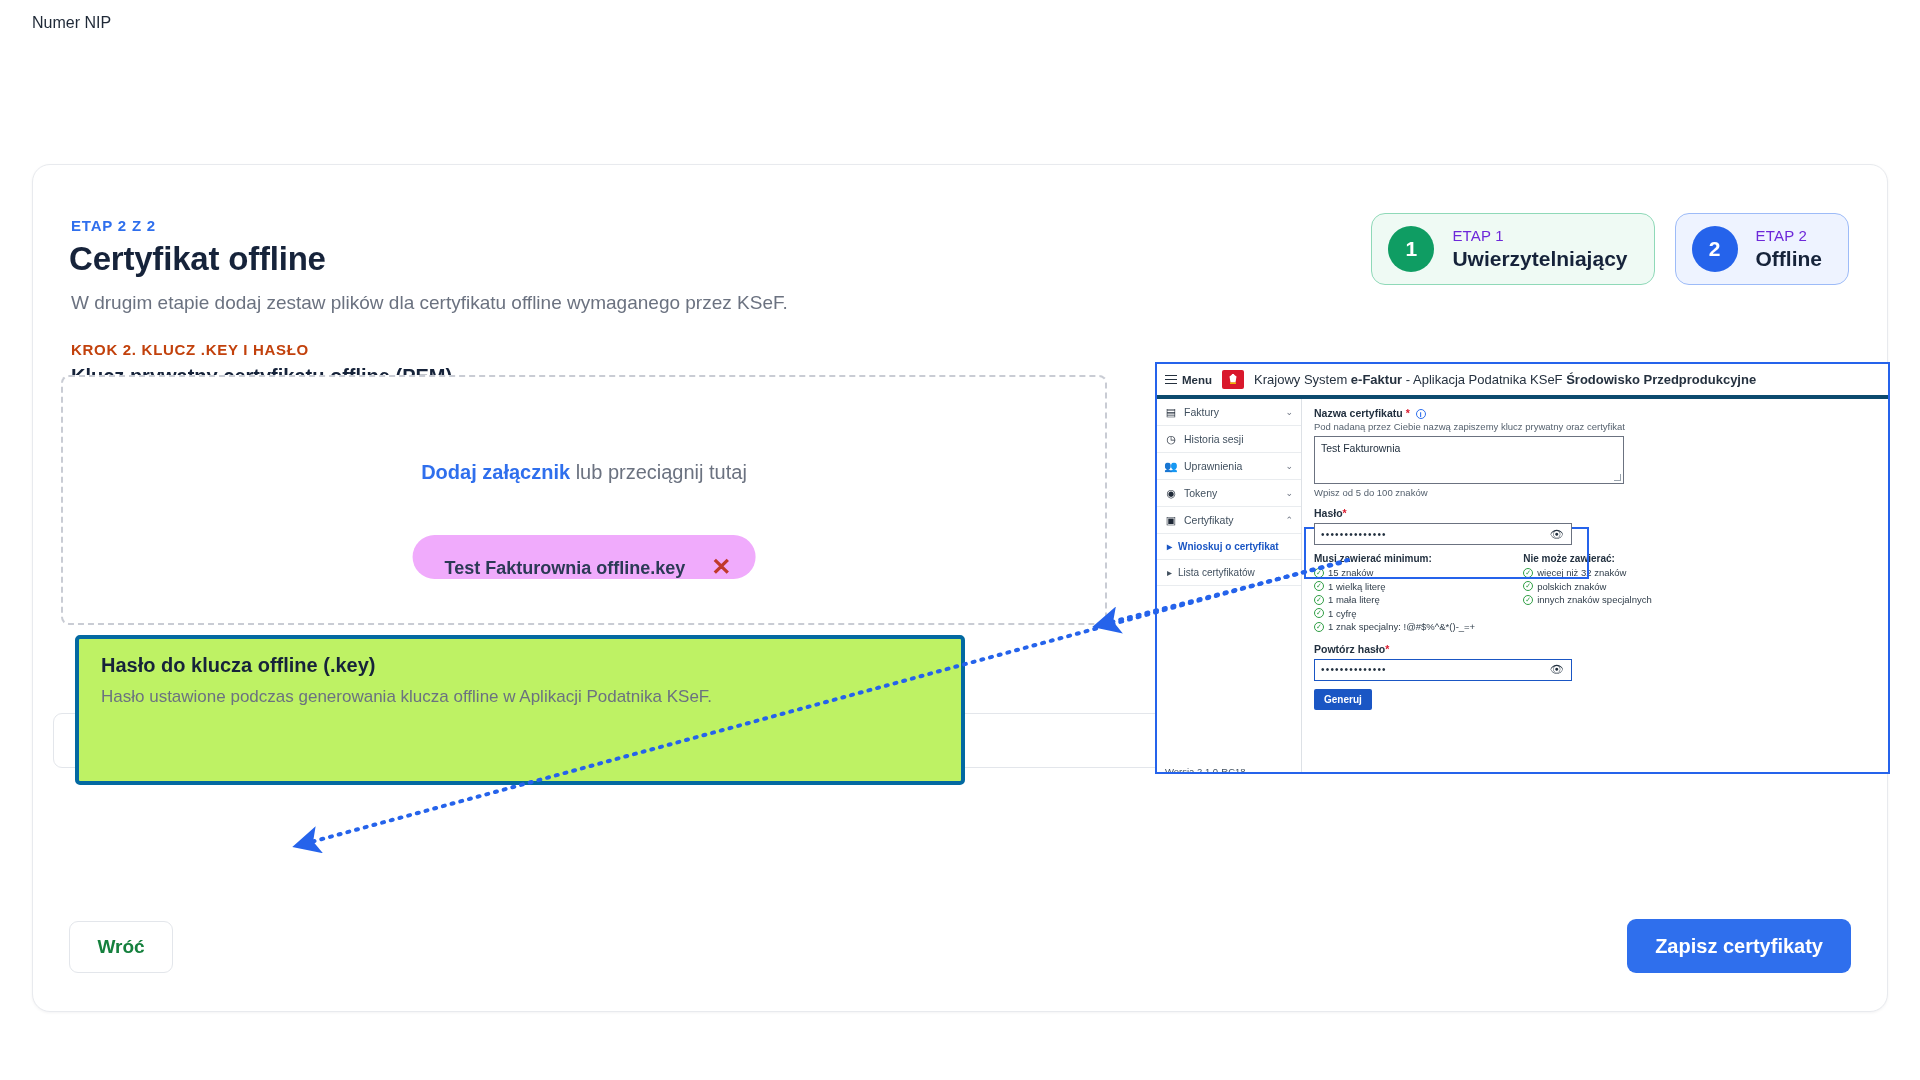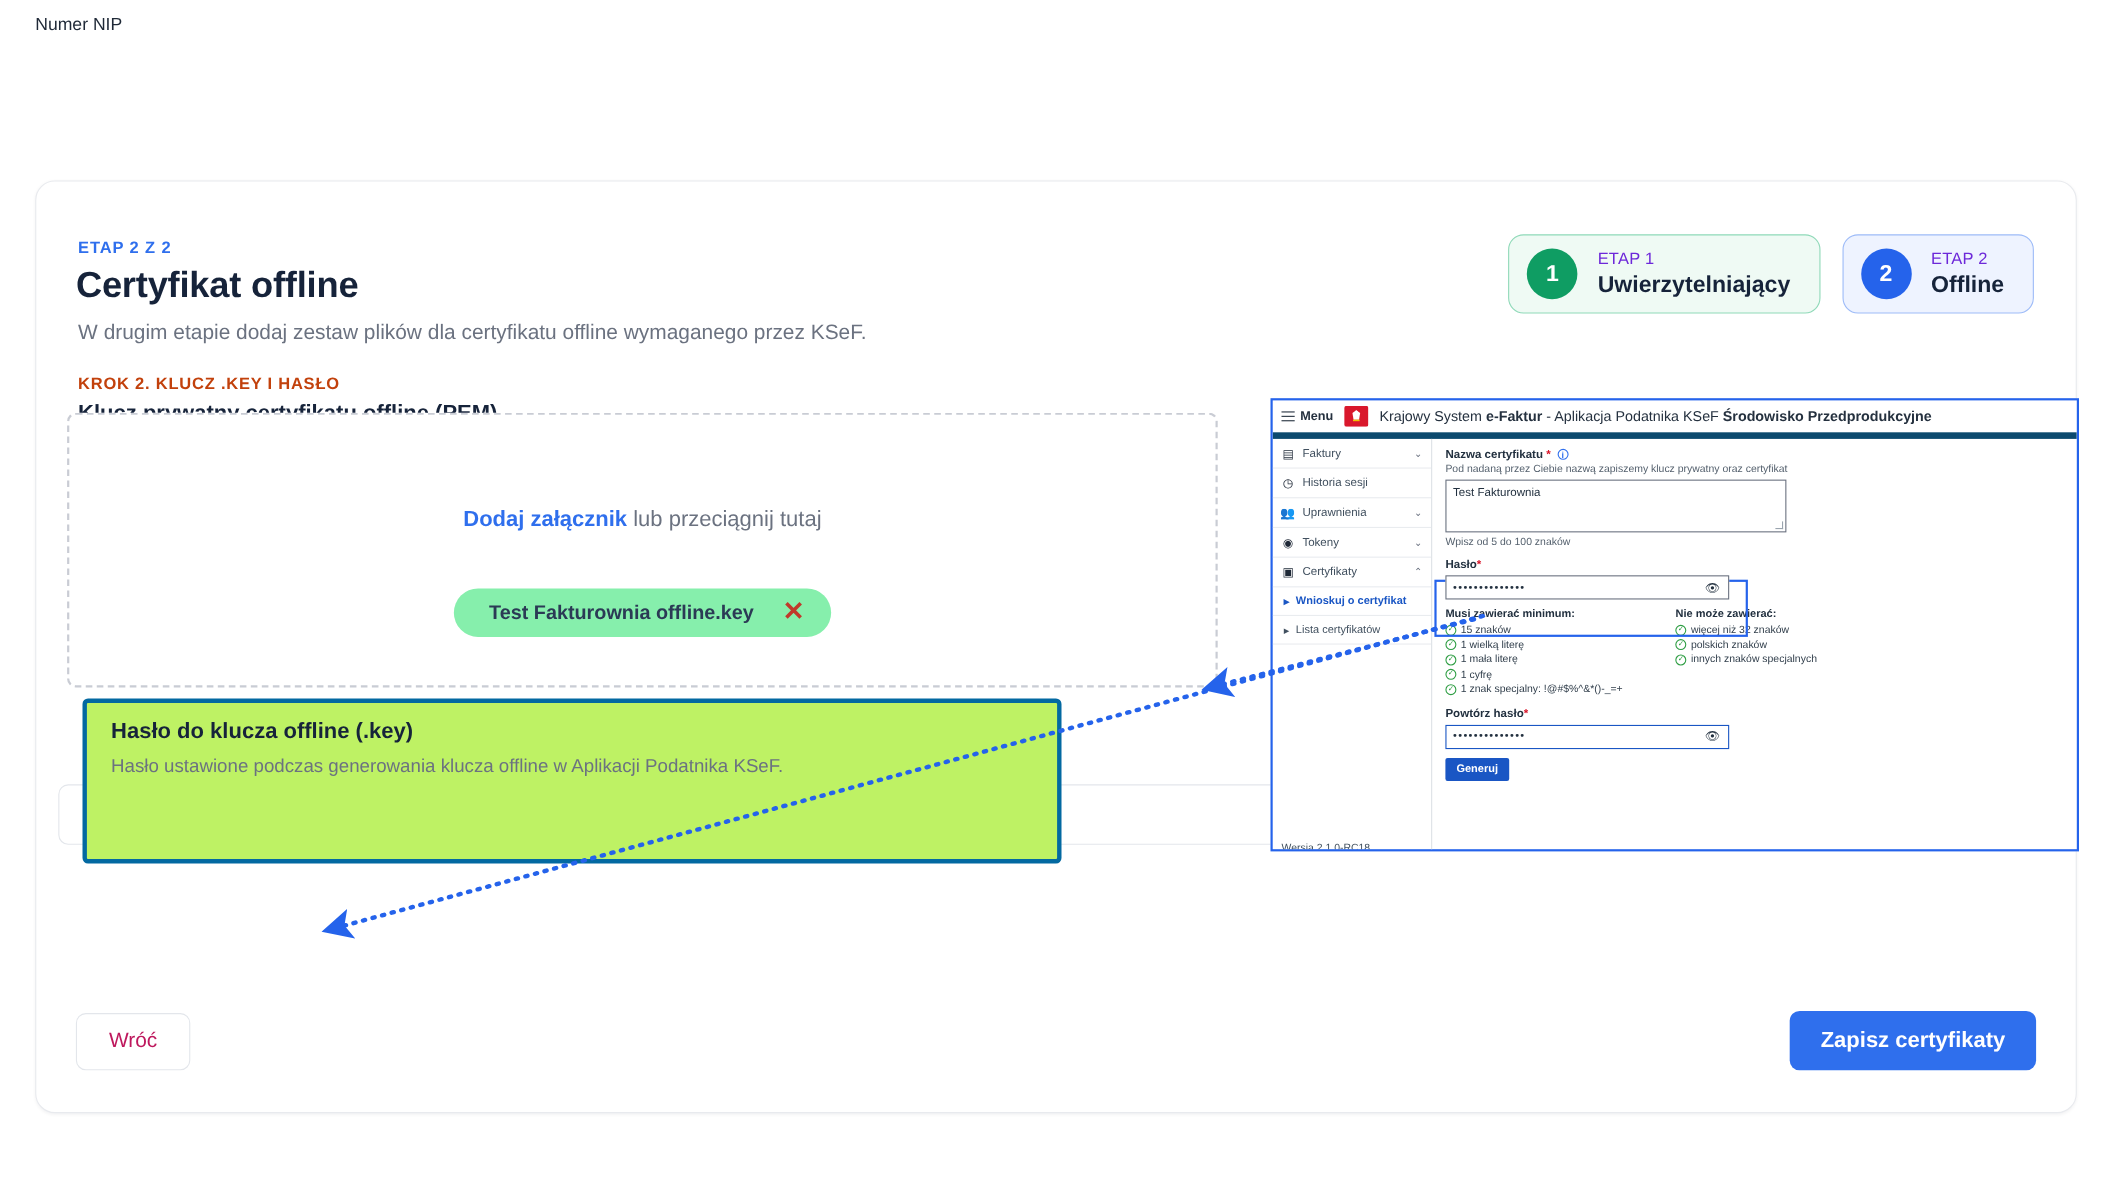--- a/index.html
+++ b/index.html
@@ -57,21 +57,21 @@
 
   
   .dropzone {
     position:absolute; left:28px; top:210px; width:1046px; height:250px;
     border:2px dashed #c9ccd4; border-radius:8px; background:#fff;
   }
   .dz-text { position:absolute; left:0; right:0; top:84px; text-align:center; font-size:20px; color:#6b7280; }
   .dz-text a { color:#2f6fed; font-weight:700; text-decoration:none; }
   .chip {
     position:absolute; left:50%; transform:translateX(-50%); top:158px;
-    background:#86efac; border-radius:26px; height:44px; display:flex; align-items:center;
+    background:#f0abfc; border-radius:26px; height:44px; display:flex; align-items:flex-end;
     gap:26px; padding:0 24px 0 32px;
   }
   .chip-name { font-size:18px; font-weight:700; color:#2b3a55; }
   .chip-x { font-size:24px; color:#c0392b; font-weight:700; line-height:1; cursor:pointer; }
 
   
   .pwd-block {
     position:absolute; left:14px; top:470px; width:890px; height:150px;
     border:4px solid #0369a1; border-radius:5px; background:#bef264; z-index:4;margin-left:28px;
   }
@@ -81,35 +81,35 @@
     position:absolute; left:20px; top:78px; width:1786px; height:55px;
     border:1px solid #e3e6eb; border-radius:9px; background:#fff;
     display:flex; align-items:center; padding:0 22px;
     font-size:20px; letter-spacing:2px; color:#111827;
   }
 
   
   .btn-back {
     position:absolute; left:36px; bottom:38px; width:104px; height:52px;
     border:1px solid #e3e6eb; border-radius:9px; background:#fff;
-    font-family:inherit; font-size:19px; font-weight:400; color:#be185d; cursor:pointer;
+    font-family:inherit; font-size:19px; font-weight:700; color:#15803d; cursor:pointer;
   }
   .btn-save {
     position:absolute; right:36px; bottom:38px; height:54px; padding:0 28px;
     border:none; border-radius:9px; background:#2f6fed; color:#fff;
     font-family:inherit; font-size:20px; font-weight:700; cursor:pointer;
   }
 
   
   .ksef {
     position:absolute; left:1155px; top:362px; width:735px; height:412px;
     background:#fff; border:2.5px solid #2563eb; z-index:6; overflow:hidden;
     font-family:"Liberation Sans", sans-serif;
   }
-  .ksef-top { height:35px; border-bottom:6px solid #0c4a6e; display:flex; align-items:center;
+  .ksef-top { height:35px; border-bottom:4px solid #0c4a6e; display:flex; align-items:center;
               padding-left:8px; gap:10px; }
   .ksef-menu { display:flex; align-items:center; gap:5px; font-size:11.5px; color:#25313f; font-weight:700; }
   .burger { display:inline-block; width:12px; }
   .burger i { display:block; height:1.6px; background:#25313f; margin:2.4px 0; }
   .ksef-brand { font-size:13px; color:#25313f; }
   .ksef-brand b { font-weight:700; }
 
   .ksef-body { display:flex; height:377px; }
   .ksef-side { width:145px; border-right:1px solid #dde1e6; }
   .side-item { height:27px; display:flex; align-items:center; gap:7px; padding:0 8px;

